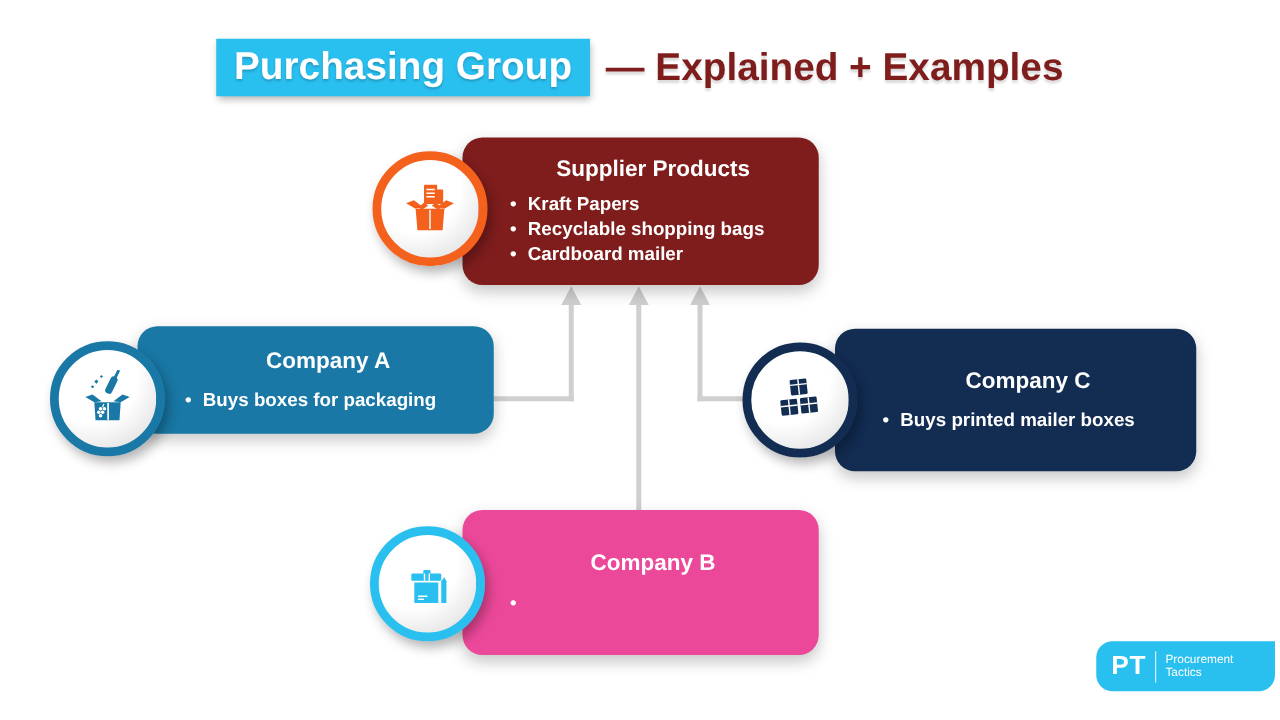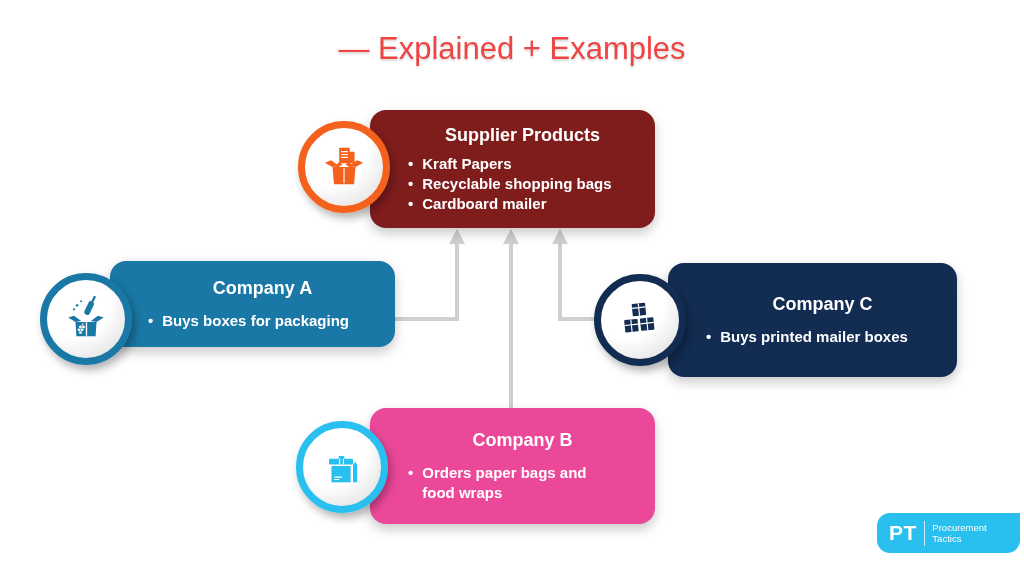--- a/index.html
+++ b/index.html
@@ -22,23 +22,23 @@
   .title-highlight {
     background: #29BFEF;
     color: #ffffff;
     font-size: 31px;
     font-weight: bold;
     padding: 4px 14px 6px 14px;
     box-shadow: 1px 3px 6px rgba(0,0,0,0.3);
     text-shadow: 0 2px 2px rgba(0,0,0,0.2);
   }
   .title-rest {
-    color: #ef4444;
+    color: #7f1d1d;
     font-size: 31px;
-    font-weight: normal;
+    font-weight: bold;
     text-shadow: 0 2px 2px rgba(0,0,0,0.15);
   }
 
   
   .conn { position: absolute; background: #CFCFCF; z-index: 1; }
   .arrowhead {
     position: absolute; z-index: 1;
     width: 0; height: 0;
     border-left: 8px solid transparent;
     border-right: 8px solid transparent;
@@ -102,20 +102,21 @@
   .logo-initials { font-size: 21px; font-weight: bold; letter-spacing: 0.5px; }
   .logo-divider { width: 1.5px; height: 25px; background: rgba(255,255,255,0.75); }
   .logo-name { font-size: 9.5px; line-height: 11.5px; }
 </style>
 </head>
 <body>
 
 <div class="canvas">
 
   <div class="title-row">
+    <span class="title-highlight">Purchasing Group</span>
     <span class="title-rest">— Explained + Examples</span>
   </div>
 
   <div class="conn" style="left:395px; top:317px; width:64px; height:4px;"></div>
   <div class="conn" style="left:455px; top:243px; width:4px; height:78px;"></div>
   <div class="arrowhead" style="left:449px; top:229px;"></div>
 
   <div class="conn" style="left:509px; top:243px; width:4px; height:165px;"></div>
   <div class="arrowhead" style="left:503px; top:229px;"></div>
 
@@ -197,21 +198,20 @@
         </g>
       </svg>
     </span>
   </div>
 
   <div class="node node-b">
     <div class="node-heading">Company B</div>
     <div class="bullets">
       <div class="bullet">
         <span class="dot">•</span>
-        <span class="bullet-text">Orders paper bags and food wraps</span>
       </div>
     </div>
   </div>
   <div class="badge badge-b">
     <span>
       <svg width="46" height="46" viewBox="0 0 48 48">
         <g fill="#29BFEF">
           <rect x="20.5" y="12.5" width="6" height="4" rx="1"></rect>
           <rect x="10.5" y="15.5" width="25" height="6" rx="1"></rect>
           <path d="M13 23 L33 23 L33 40 L13 40 Z"></path>

